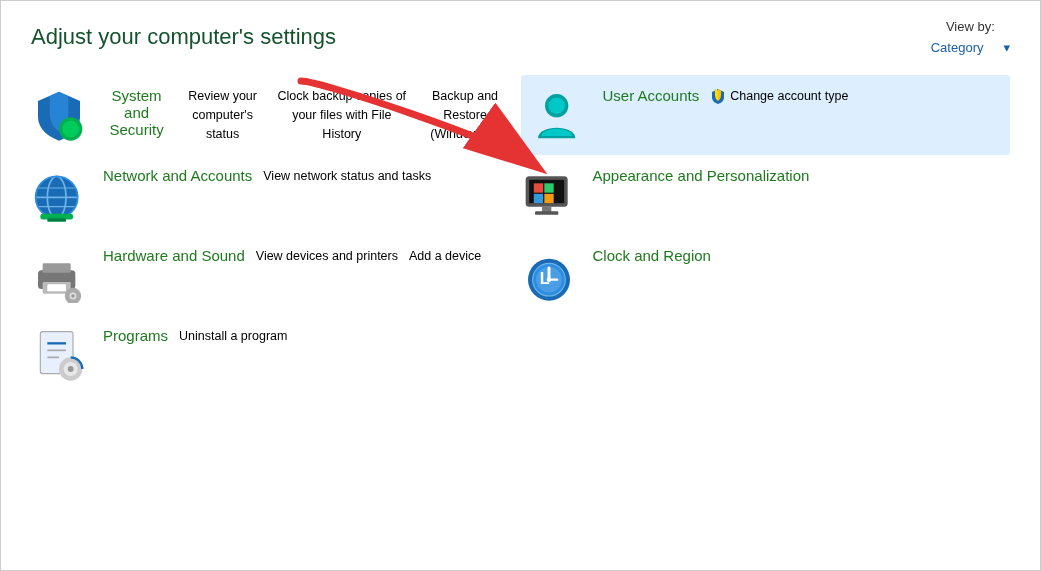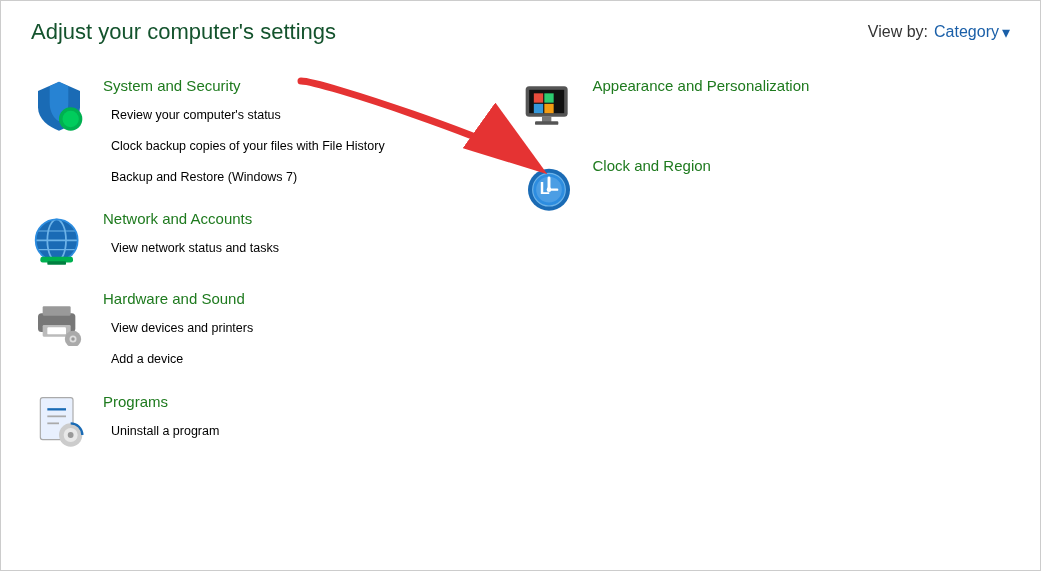--- a/index.html
+++ b/index.html
@@ -22,34 +22,35 @@
     .header-title {
       font-size: 22px;
       color: #14532d;
       font-weight: 400;
     }
 
     .view-by {
       display: flex;
       align-items: center;
       gap: 6px;
-      font-size: 16px;
+      font-size: 13px;
       color: #333;
+      flex-direction: column;
     }
 
     .view-by-label {
       color: #333;
     }
 
     .view-by-value {
       color: #1a5fa8;
       cursor: pointer;
       display: flex;
       align-items: flex-start;
-      gap: 3px;
+      gap: 20px;
     }
 
     .main-content {
       display: grid;
       grid-template-columns: 1fr 1fr;
       padding: 10px 30px 20px 30px;
       gap: 0;
     }
 
     .left-column, .right-column {
@@ -76,22 +77,23 @@
       width: 56px;
       height: 56px;
       flex-shrink: 0;
       display: flex;
       align-items: center;
       justify-content: center;
     }
 
     .category-text {
       display: flex;
-      flex-direction: column;
-      gap: 12px;
+      flex-direction: row;
+      gap: 3px;
+      text-align: center;
     }
 
     .category-title {
       font-size: 15px;
       color: #1e7a1e;
       font-weight: 400;
       cursor: pointer;
       text-decoration: none;
     }
 
@@ -224,20 +226,44 @@
         <div class="category-text">
           <a class="category-title">Programs</a>
           <a class="category-link">Uninstall a program</a>
         </div>
       </div>
 
     </div>
 
     <div class="right-column">
 
+      <div class="category-item highlighted">
+        <div class="category-icon">
+          <svg viewBox="0 0 48 48" xmlns="http://www.w3.org/2000/svg">
+
+            <circle cx="22" cy="16" r="10" fill="#00a0a0"></circle>
+            <path d="M6 44 C6 32 38 32 38 44" fill="#00a0a0"></path>
+
+            <circle cx="22" cy="16" r="7" fill="#00c8c8"></circle>
+            <path d="M9 42 C9 34 35 34 35 42" fill="#00c8c8"></path>
+          </svg>
+        </div>
+        <div class="category-text">
+          <a class="category-title">User Accounts</a>
+          <a class="category-link active-link">
+            
+            <svg class="uac-shield" viewBox="0 0 16 16" xmlns="http://www.w3.org/2000/svg">
+              <path d="M8 1 L14 4 L14 9 C14 13 11 15 8 16 C5 15 2 13 2 9 L2 4 Z" fill="#1a6bb5"></path>
+              <path d="M8 1 L11 2.5 L11 7 C11 10 9.5 12 8 13 L8 1 Z" fill="#ffc000"></path>
+              <path d="M5 1 L8 2.5 L8 13 C6.5 12 5 10 5 7 L5 1 Z" fill="#ffdd00"></path>
+            </svg>
+            Change account type
+          </a>
+        </div>
+      </div>
 
       <div class="category-item">
         <div class="category-icon">
           <svg viewBox="0 0 48 48" xmlns="http://www.w3.org/2000/svg">
 
             <rect x="4" y="8" width="36" height="26" rx="3" fill="#555"></rect>
             <rect x="7" y="11" width="30" height="20" fill="#111"></rect>
 
             <rect x="11" y="14" width="8" height="8" fill="#e74c3c"></rect>
             <rect x="20" y="14" width="8" height="8" fill="#2ecc71"></rect>

